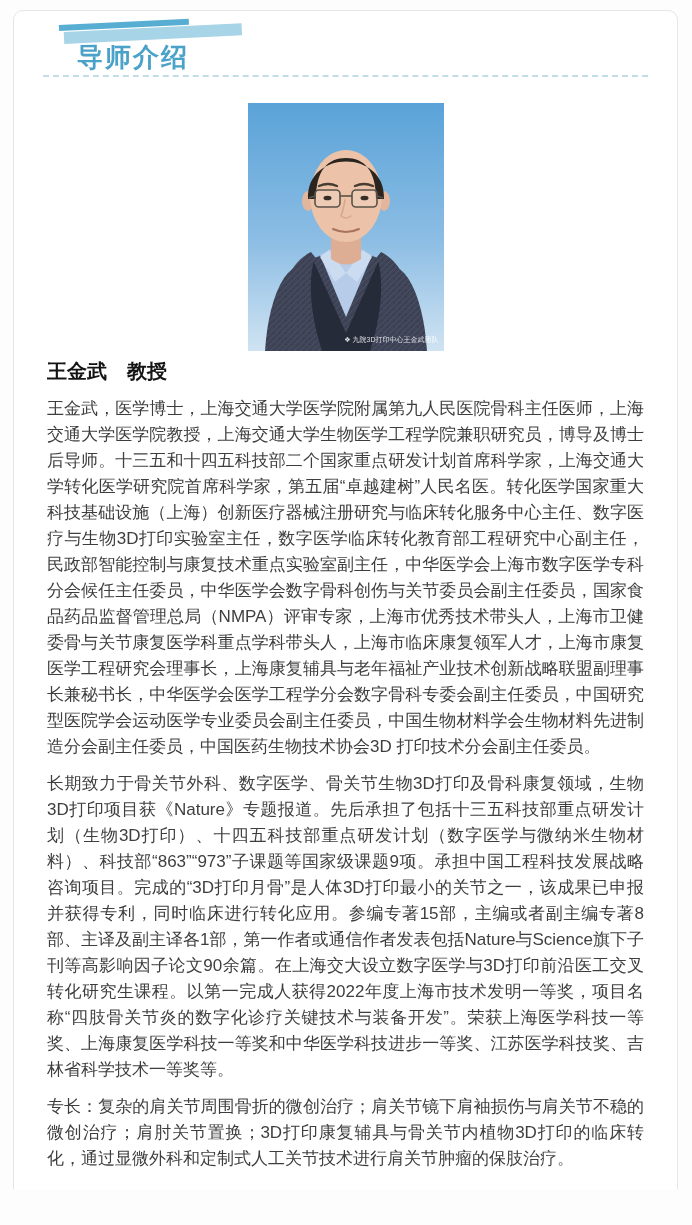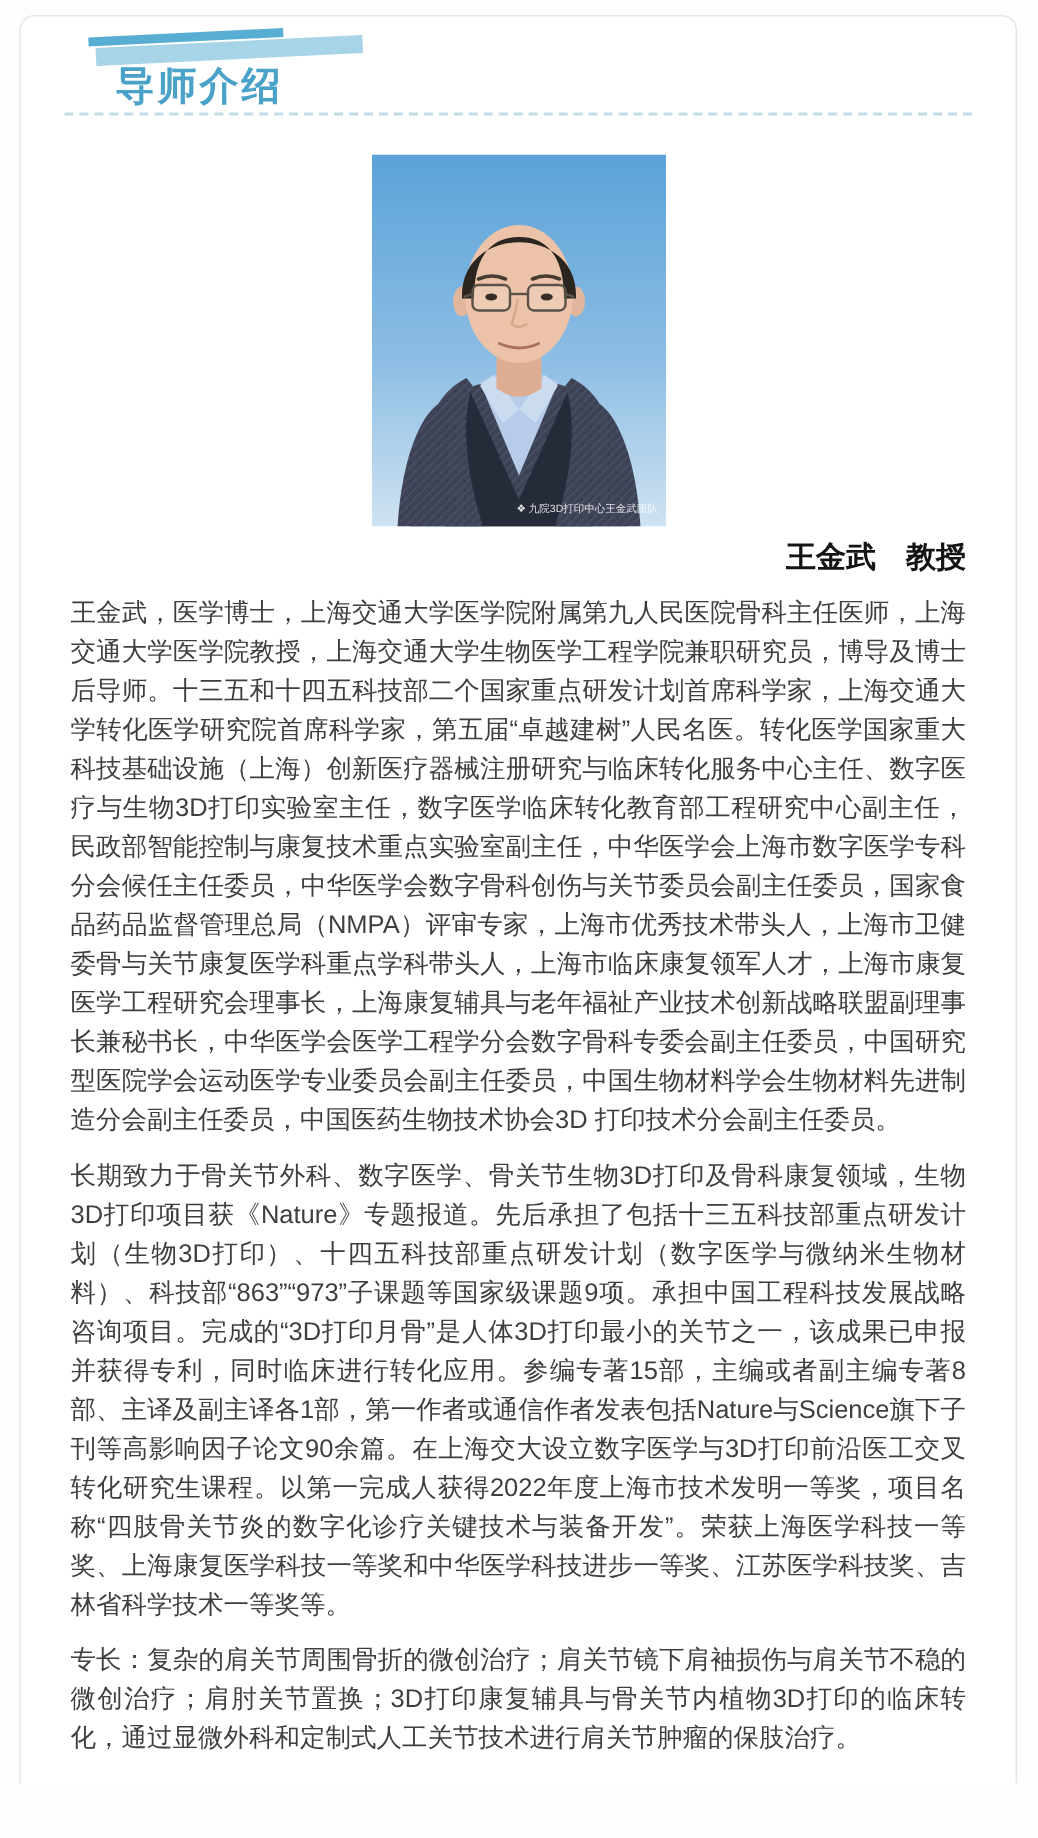--- a/index.html
+++ b/index.html
@@ -56,21 +56,21 @@
   .watermark {
     position: absolute; right: 5px; bottom: 7px;
     font-size: 7px; line-height: 9px;
     color: rgba(255,255,255,0.85);
     white-space: nowrap;
     display: flex; align-items: center; gap: 2px;
   }
   .watermark .wm-icon { font-size: 7px; color: rgba(255,255,255,0.9); }
   .prof-name {
     margin-top: 7px;
-    text-align: right;
+    text-align: left;
     font-size: 20px;
     font-weight: bold;
     color: #141414;
   }
   .bio { margin-top: 2px; }
   .bio p {
     margin: 11px 0;
     font-size: 17px;
     line-height: 26px;
     color: #3e3e3e;

